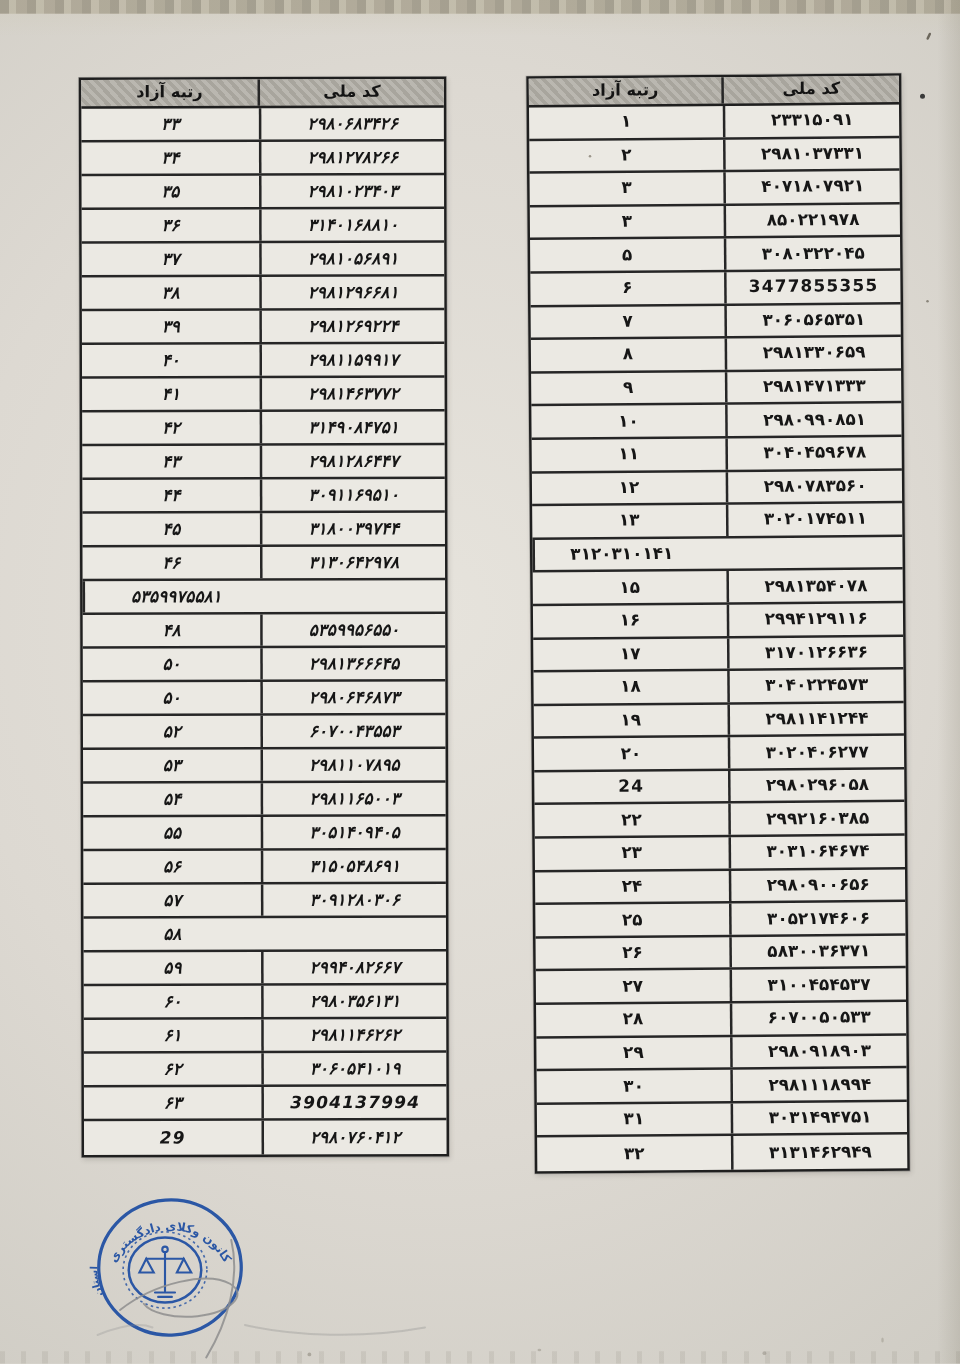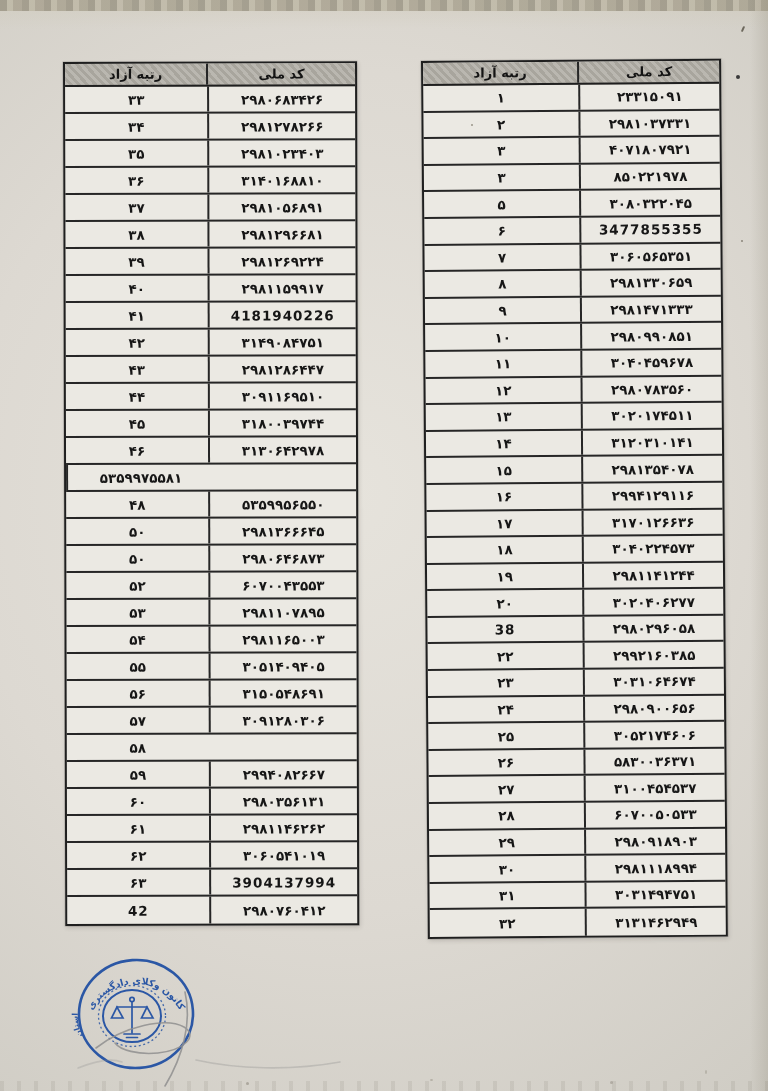--- a/index.html
+++ b/index.html
@@ -52,21 +52,21 @@
       var(--headbg,#b2afa7);
   }
   .hcell{
     display:flex;align-items:center;justify-content:center;
     font-weight:bold;font-size:13px;color:#141414;direction:rtl;
     letter-spacing:.2px;
   }
   .row{display:flex;box-sizing:border-box;border-bottom:2px solid #262626;}
   .row:last-child{border-bottom:none;}
   .t-right .row{height:26.6px;}
-  .t-left  .row{height:27.0px;}
+  .t-left  .row{height:27.0px;font-style:italic;}
   .cell{
     display:flex;align-items:center;justify-content:center;box-sizing:border-box;
     font-weight:bold;font-size:13.5px;color:#161616;letter-spacing:1px;
   }
   .cell.code{border-left:2px solid #262626;}
   .t-right .cell.rank{width:52.4%;}
   .t-right .cell.code{width:47.6%;}
   .t-left  .cell.rank{width:49.0%;}
   .t-left  .cell.code{width:51.0%;}
 
@@ -159,21 +159,20 @@
         <div class="cell rank">۱۲</div>
         <div class="cell code">۲۹۸۰۷۸۳۵۶۰</div>
       </div>
 
       <div class="row">
         <div class="cell rank">۱۳</div>
         <div class="cell code">۳۰۲۰۱۷۴۵۱۱</div>
       </div>
 
       <div class="row">
-        <div class="cell rank">۱۴</div>
         <div class="cell code">۳۱۲۰۳۱۰۱۴۱</div>
       </div>
 
       <div class="row">
         <div class="cell rank">۱۵</div>
         <div class="cell code">۲۹۸۱۳۵۴۰۷۸</div>
       </div>
 
       <div class="row">
         <div class="cell rank">۱۶</div>
@@ -194,21 +193,21 @@
         <div class="cell rank">۱۹</div>
         <div class="cell code">۲۹۸۱۱۴۱۲۴۴</div>
       </div>
 
       <div class="row">
         <div class="cell rank">۲۰</div>
         <div class="cell code">۳۰۲۰۴۰۶۲۷۷</div>
       </div>
 
       <div class="row">
-        <div class="cell rank">38</div>
+        <div class="cell rank">24</div>
         <div class="cell code">۲۹۸۰۲۹۶۰۵۸</div>
       </div>
 
       <div class="row">
         <div class="cell rank">۲۲</div>
         <div class="cell code">۲۹۹۲۱۶۰۳۸۵</div>
       </div>
 
       <div class="row">
         <div class="cell rank">۲۳</div>
@@ -302,21 +301,21 @@
         <div class="cell code">۲۹۸۱۲۶۹۲۲۴</div>
       </div>
 
       <div class="row">
         <div class="cell rank">۴۰</div>
         <div class="cell code">۲۹۸۱۱۵۹۹۱۷</div>
       </div>
 
       <div class="row">
         <div class="cell rank">۴۱</div>
-        <div class="cell code">4181940226</div>
+        <div class="cell code">۲۹۸۱۴۶۳۷۷۲</div>
       </div>
 
       <div class="row">
         <div class="cell rank">۴۲</div>
         <div class="cell code">۳۱۴۹۰۸۴۷۵۱</div>
       </div>
 
       <div class="row">
         <div class="cell rank">۴۳</div>
         <div class="cell code">۲۹۸۱۲۸۶۴۴۷</div>
@@ -410,21 +409,21 @@
         <div class="cell rank">۶۲</div>
         <div class="cell code">۳۰۶۰۵۴۱۰۱۹</div>
       </div>
 
       <div class="row">
         <div class="cell rank">۶۳</div>
         <div class="cell code">3904137994</div>
       </div>
 
       <div class="row">
-        <div class="cell rank">42</div>
+        <div class="cell rank">29</div>
         <div class="cell code">۲۹۸۰۷۶۰۴۱۲</div>
       </div>
     </div>
 
   <svg id="stampSvg" viewBox="0 0 290 141">
     <g stroke="#2b57a5" fill="none">
       <ellipse cx="68" cy="64" rx="57" ry="54" stroke-width="2.6" transform="rotate(-4 68 64)"></ellipse>
       <ellipse cx="64" cy="66" rx="29" ry="26" stroke-width="2"></ellipse>
       <ellipse cx="64" cy="66" rx="33.5" ry="30.5" stroke-width="1.3" stroke-dasharray="2 2.6" opacity=".85"></ellipse>
     </g>

